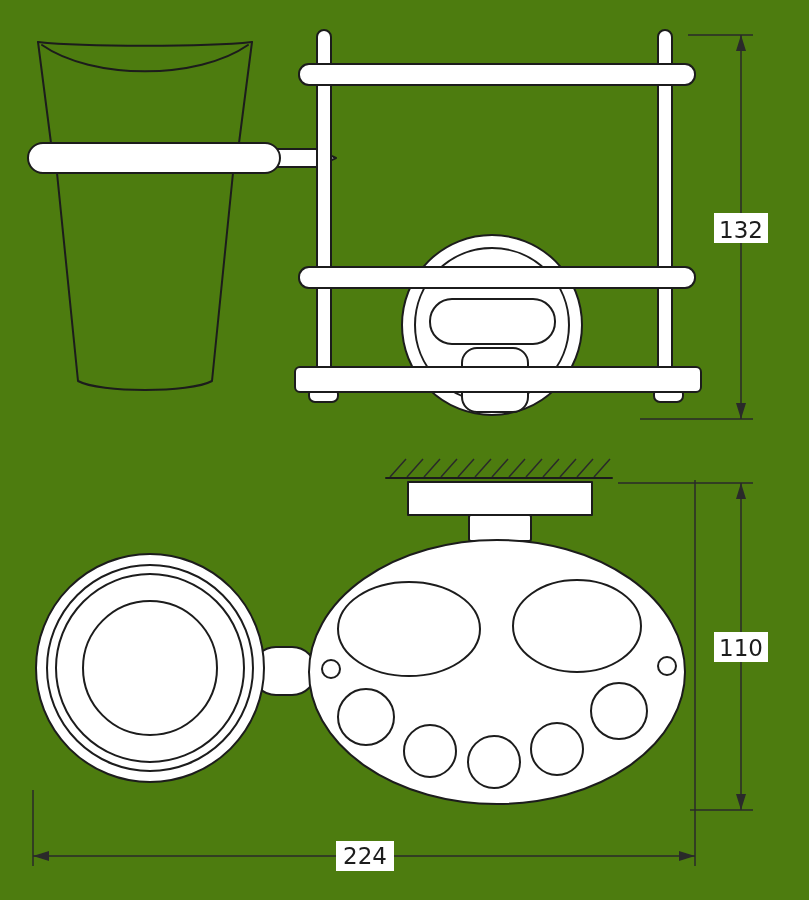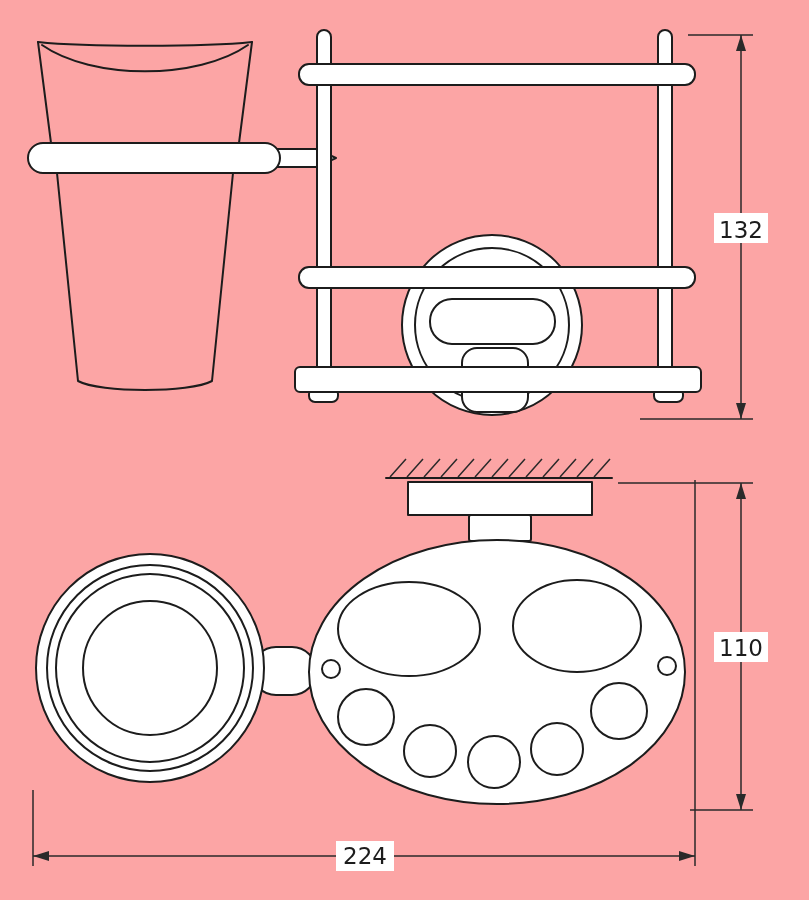--- a/index.html
+++ b/index.html
@@ -4,21 +4,21 @@
 <style>
   html, body {
     margin: 0;
     padding: 0;
     background: #ffffff;
   }
   .canvas {
     position: relative;
     width: 809px;
     height: 900px;
-    background: #fca5a5;
+    background: #4d7c0f;
     overflow: hidden;
     font-family: "DejaVu Sans", sans-serif;
   }
   svg { display: block; }
   .outline {
     fill: none;
     stroke: #1c1c1c;
     stroke-width: 2;
     stroke-linecap: round;
     stroke-linejoin: round;

